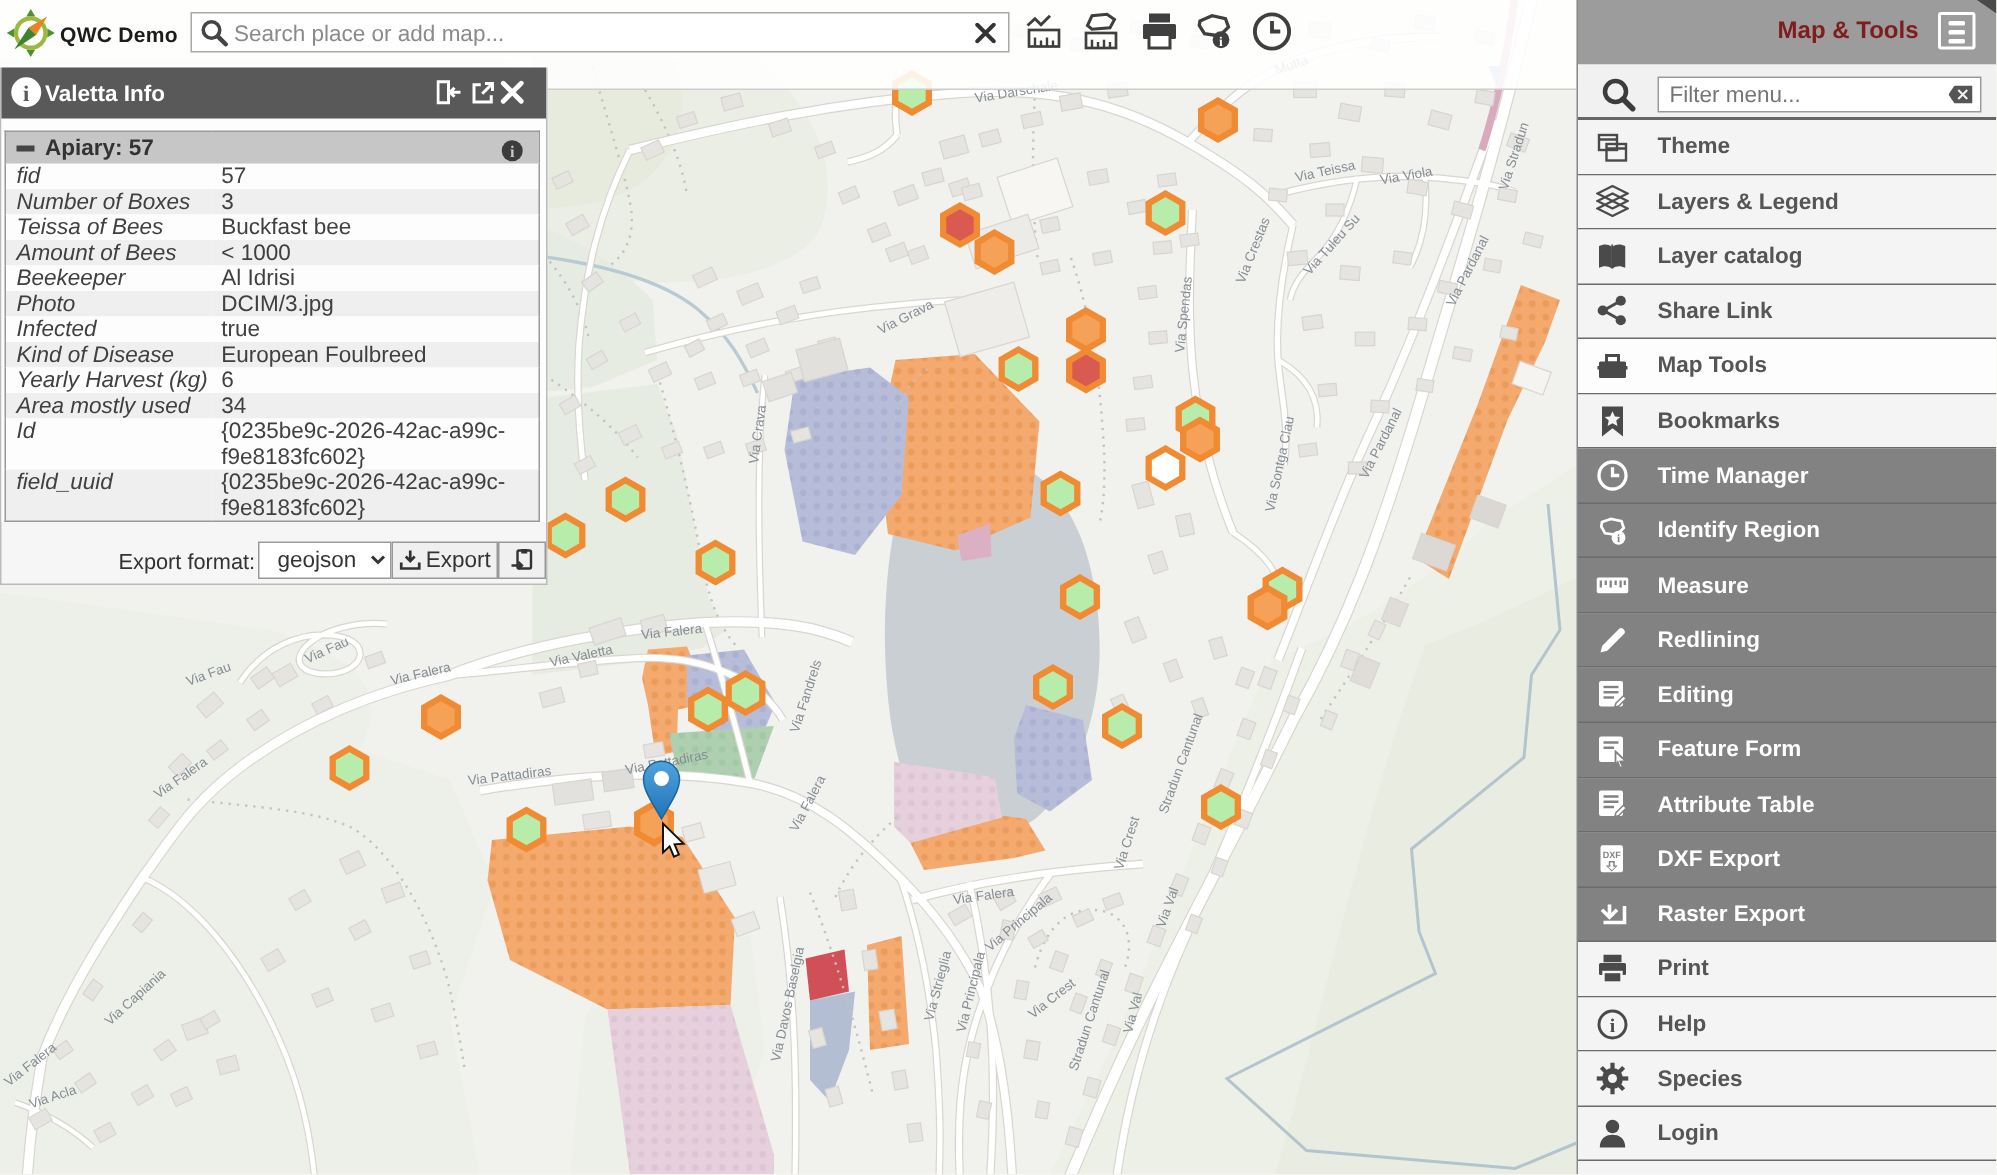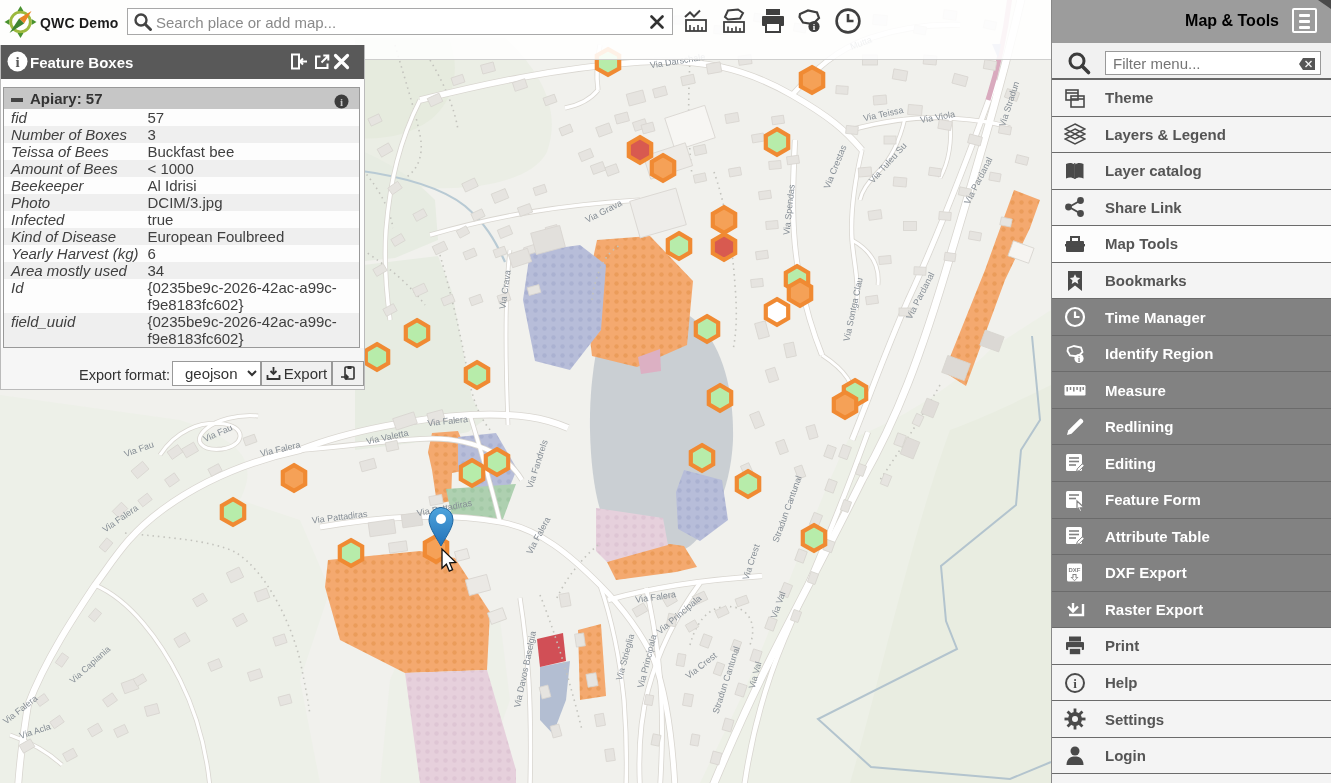--- a/index.html
+++ b/index.html
@@ -21,21 +21,21 @@
 tr.r0 td{background:#fdfdfd}
 tr.r1 td{background:#efefef}
 td.k{font-style:italic;width:137px;padding-left:5px}
 td.v{padding-left:2px}
 #fpfoot{height:41px;position:relative;font-size:14px;color:#333}
 #fpfoot .lbl{position:absolute;left:78px;top:19px;font-size:14.5px}
 #fpfoot select{position:absolute;left:171px;top:13px;width:89px;height:25px;font-size:15px;font-family:"Liberation Sans",sans-serif;border:1px solid #999;background:#fff;color:#333;padding-left:8px}
 .btn{position:absolute;top:13px;height:25px;border:1px solid #999;background:#f0f0f0;font-size:15px;color:#333;display:flex;align-items:center;justify-content:center}
 #sidebar{position:absolute;left:1051px;top:0;width:280px;height:783px;background:#f4f4f4;border-left:1px solid #888}
 #sbhead{height:43px;background:#9c9c9c;position:relative}
-#sbhead .t{position:absolute;right:52px;top:12px;color:#000000;font-weight:bold;font-size:16px}
+#sbhead .t{position:absolute;right:52px;top:12px;color:#7f1d1d;font-weight:bold;font-size:16px}
 #burger{position:absolute;right:14px;top:8px;width:25px;height:25px;border:2px solid #fff;border-radius:2px}
 #burger i{display:block;height:3px;background:#fff;margin:3px 5px 0 5px;border-radius:1px}
 #burger i:first-child{margin-top:4px}
 #corner{position:absolute;right:0;top:0;width:0;height:0;border-left:13px solid transparent;border-top:9px solid #4a4a4a}
 #filterrow{height:37px;background:#f1f1f1;border-bottom:2px solid #666;position:relative}
 #filterrow input{position:absolute;left:53px;top:8px;width:216px;height:24px;border:1px solid #999;font-size:15px;font-family:"Liberation Sans",sans-serif;color:#888;padding-left:7px;background:#fff}
 .mi{height:36.55px;display:flex;align-items:center;border-bottom:1px solid #6b6b6b;background:#f4f4f4}
 .mi .ic{width:22px;height:22px;margin-left:12px;flex:none}
 .mi .tx{margin-left:19px;font-size:15px;font-weight:bold;color:#555}
 .mi.dark{background:#828282}
@@ -486,21 +486,21 @@
           <circle cx="14" cy="14" r="11.4" fill="none" stroke="#3f3f3f" stroke-width="2.6"></circle>
           <path d="M14 7 L14 14 L19.5 14" fill="none" stroke="#3f3f3f" stroke-width="2.6"></path>
         </svg></div>
     </div>
 <div id="fpanel">
       <div id="fphead">
         <div style="position:absolute;left:6px;top:6px"><svg width="21" height="21" viewBox="0 0 21 21" style="">
             <circle cx="10.5" cy="10.5" r="10" fill="#fff"></circle>
             <text x="10.5" y="16" font-size="15" font-weight="bold" text-anchor="middle" fill="#595959" font-family="Liberation Serif,serif">i</text>
           </svg></div>
-        <div class="t">Feature Boxes</div>
+        <div class="t">Valetta Info</div>
         <div style="position:absolute;right:56px;top:8px"><svg width="17" height="17" viewBox="0 0 17 17" style="">
             <rect x="1" y="1.5" width="7" height="14" fill="none" stroke="#fff" stroke-width="2"></rect>
             <path d="M16 8.5 L9.5 8.5 M12 5.5 L9 8.5 L12 11.5" stroke="#fff" stroke-width="2" fill="none"></path>
           </svg></div>
         <div style="position:absolute;right:33px;top:8px"><svg width="17" height="17" viewBox="0 0 17 17" style="">
             <path d="M6.5 3.5 L2 3.5 L2 15 L13.5 15 L13.5 10.5" fill="none" stroke="#fff" stroke-width="2"></path>
             <path d="M7.5 9.5 L13.8 3.2 M9.3 2.6 L14.3 2.6 L14.3 7.6" stroke="#fff" stroke-width="2" fill="none"></path>
           </svg></div>
         <div style="position:absolute;right:14px;top:8px"><svg width="17" height="17" viewBox="0 0 17 17" style="">
             <path d="M2.5 2.5 L14.5 14.5 M14.5 2.5 L2.5 14.5" stroke="#fff" stroke-width="3.2" stroke-linecap="round"></path>
@@ -756,21 +756,21 @@
             <rect x="9.6" y="0.5" width="2.8" height="5" fill="#4a4a4a" transform="rotate(45 11 11)"></rect>
             <rect x="9.6" y="0.5" width="2.8" height="5" fill="#4a4a4a" transform="rotate(90 11 11)"></rect>
             <rect x="9.6" y="0.5" width="2.8" height="5" fill="#4a4a4a" transform="rotate(135 11 11)"></rect>
             <rect x="9.6" y="0.5" width="2.8" height="5" fill="#4a4a4a" transform="rotate(180 11 11)"></rect>
             <rect x="9.6" y="0.5" width="2.8" height="5" fill="#4a4a4a" transform="rotate(225 11 11)"></rect>
             <rect x="9.6" y="0.5" width="2.8" height="5" fill="#4a4a4a" transform="rotate(270 11 11)"></rect>
             <rect x="9.6" y="0.5" width="2.8" height="5" fill="#4a4a4a" transform="rotate(315 11 11)"></rect>
             <circle cx="11" cy="11" r="7" fill="#4a4a4a"></circle>
             <circle cx="11" cy="11" r="3" fill="#f4f4f4"></circle>
           </svg></div>
-        <div class="tx">Settings</div>
+        <div class="tx">Species</div>
       </div>
       <div class="mi">
         <div class="ic"><svg width="22" height="22" viewBox="0 0 22 22" style="">
             <circle cx="11" cy="6" r="4.5" fill="#4a4a4a"></circle>
             <path d="M2.5 20 C2.5 13.5 7 11.5 11 11.5 C15 11.5 19.5 13.5 19.5 20 Z" fill="#4a4a4a"></path>
           </svg></div>
         <div class="tx">Login</div>
       </div>
     </div>
 </div>

